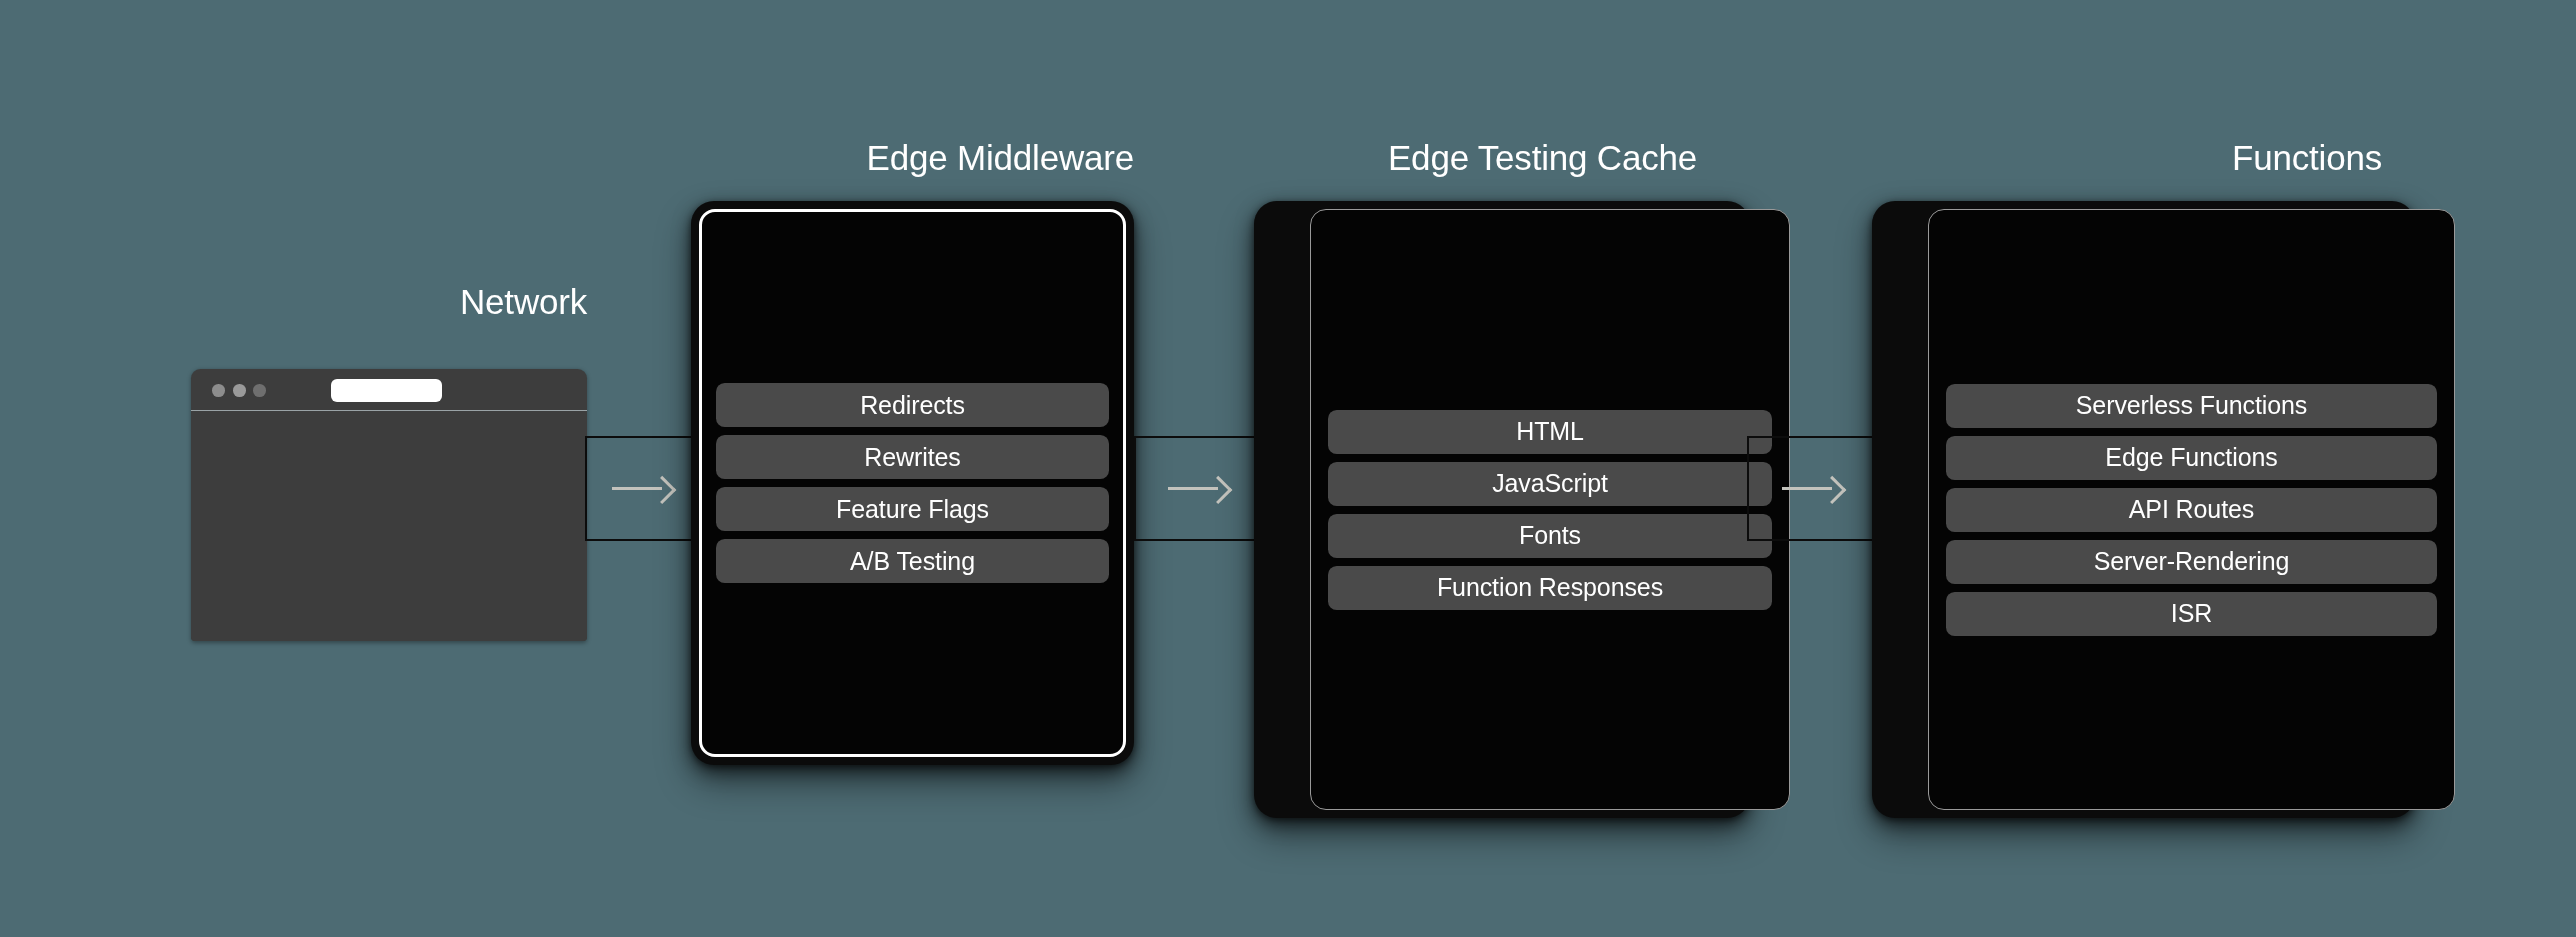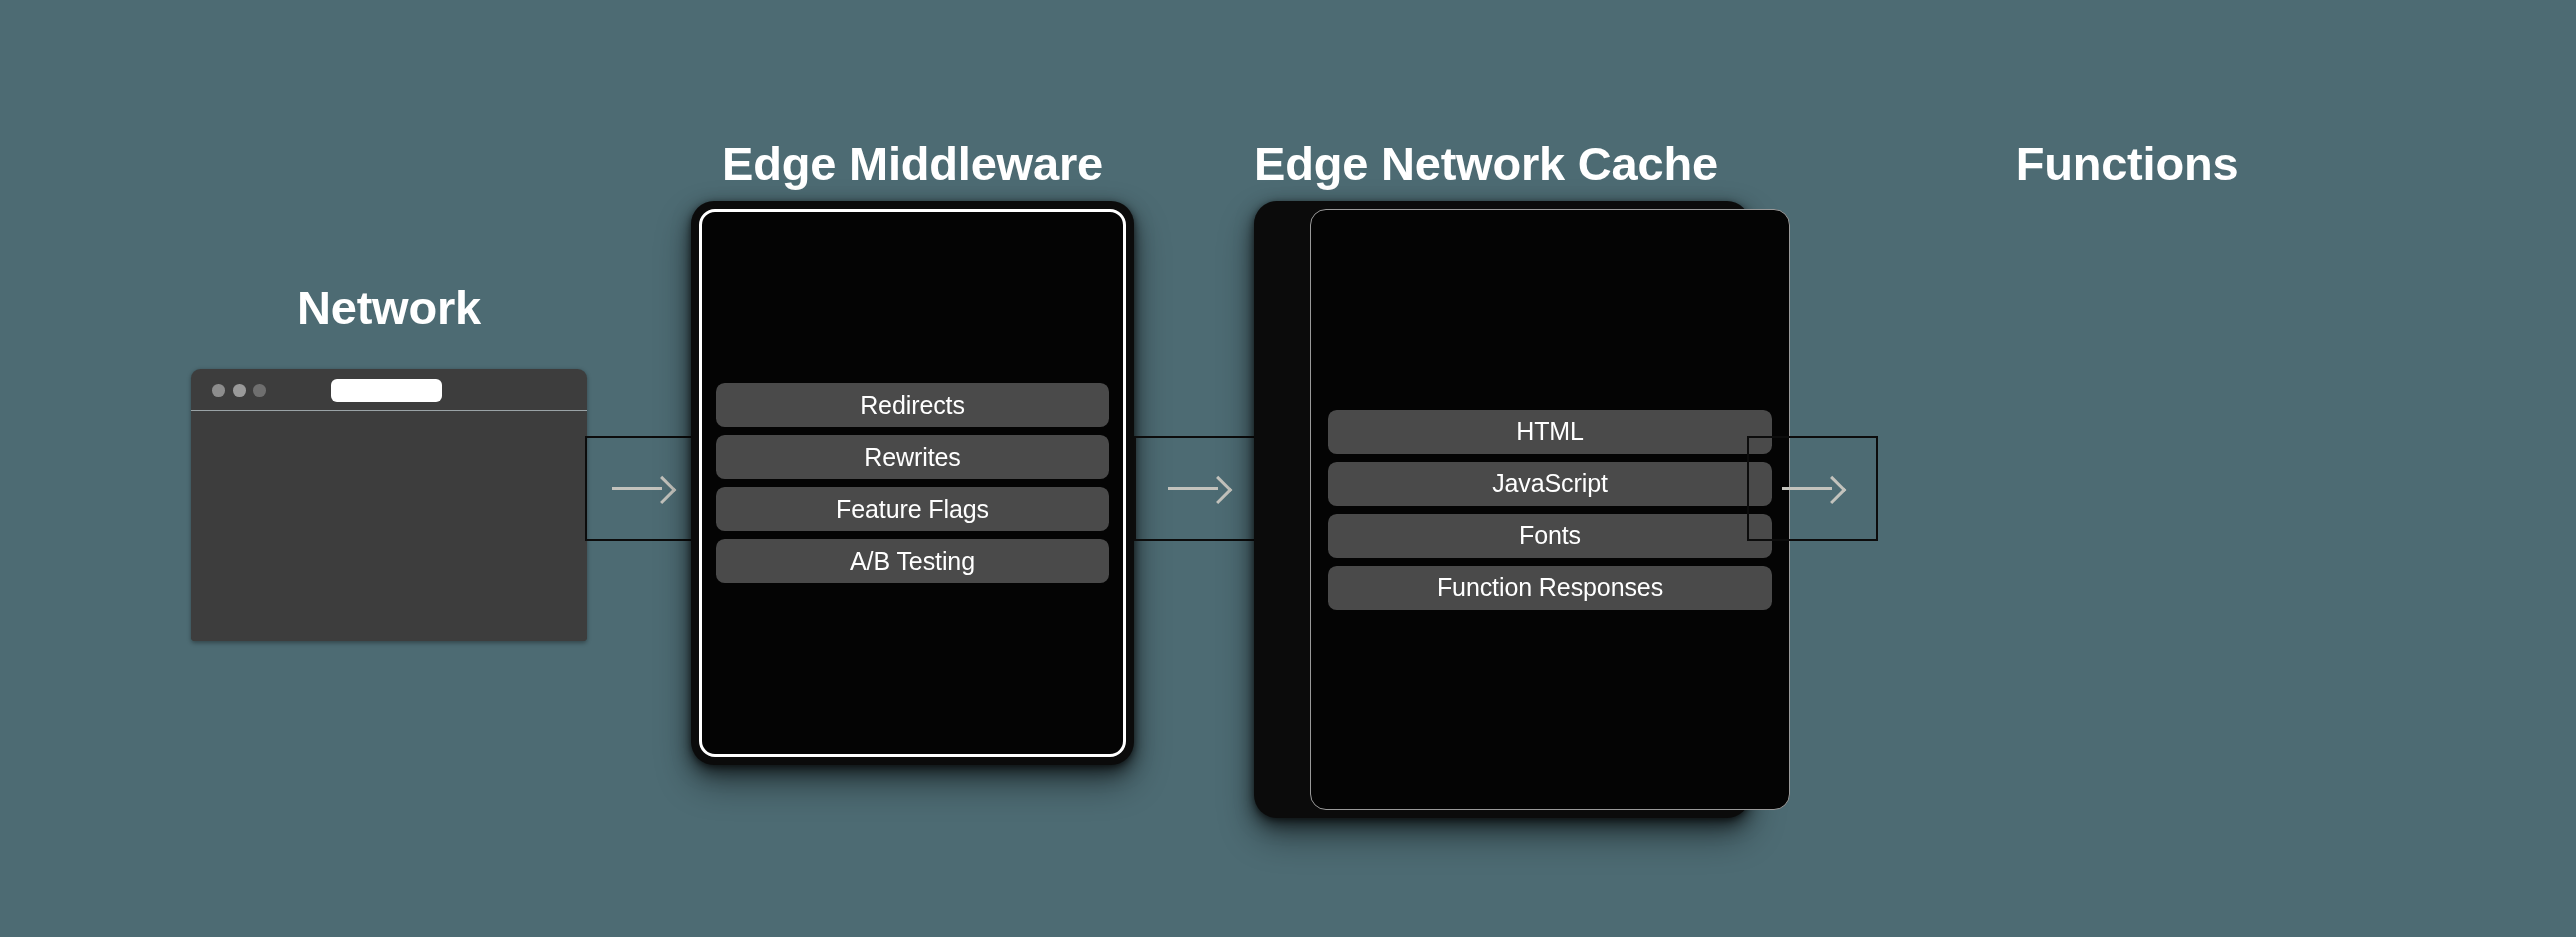--- a/index.html
+++ b/index.html
@@ -14,25 +14,25 @@
     background: #4d6b73;
     overflow: hidden;
     font-family: "Liberation Sans", sans-serif;
     -webkit-font-smoothing: antialiased;
   }
 
   
   .col-title {
     position: absolute;
     color: #ffffff;
-    font-weight: bold;
-    font-size: 47px;
+    font-weight: normal;
+    font-size: 35px;
     line-height: 1;
     white-space: nowrap;
-    text-align: center;
+    text-align: right;
     letter-spacing: -0.2px;
   }
 
   
   #browser {
     position: absolute;
     left: 191px;
     top: 369px;
     width: 396px;
     height: 272px;
@@ -197,21 +197,21 @@
     </div>
   </div>
 
   <div class="connector" id="conn-2">
     <div class="arrow">
       <span class="shaft"></span>
         <span class="head"></span>
     </div>
   </div>
 
-  <div class="col-title" id="title-p1">Edge Network Cache</div>
+  <div class="col-title" id="title-p1">Edge Testing Cache</div>
 
   <div class="panel-wrap is-plain" id="panel-1">
     <div class="panel-frame">
       <div class="panel-inner">
         <div class="chip">HTML</div>
         <div class="chip">JavaScript</div>
         <div class="chip">Fonts</div>
         <div class="chip">Function Responses</div>
       </div>
     </div>
@@ -219,20 +219,31 @@
 
   <div class="connector" id="conn-3">
     <div class="arrow">
       <span class="shaft"></span>
         <span class="head"></span>
     </div>
   </div>
 
   <div class="col-title" id="title-p2">Functions</div>
 
+  <div class="panel-wrap is-plain" id="panel-2">
+    <div class="panel-frame">
+      <div class="panel-inner">
+        <div class="chip">Serverless Functions</div>
+        <div class="chip">Edge Functions</div>
+        <div class="chip">API Routes</div>
+        <div class="chip">Server-Rendering</div>
+        <div class="chip">ISR</div>
+      </div>
+    </div>
+  </div>
 
 </div>
 
 <style>
   
   #title-browser { left: 191px; top: 284px; width: 396px; }
 
   #title-p0 { left: 691px; top: 140px; width: 443px; }
   #title-p1 { left: 1254px; top: 140px; width: 443px; }
   #title-p2 { left: 1872px; top: 140px; width: 510px; }

